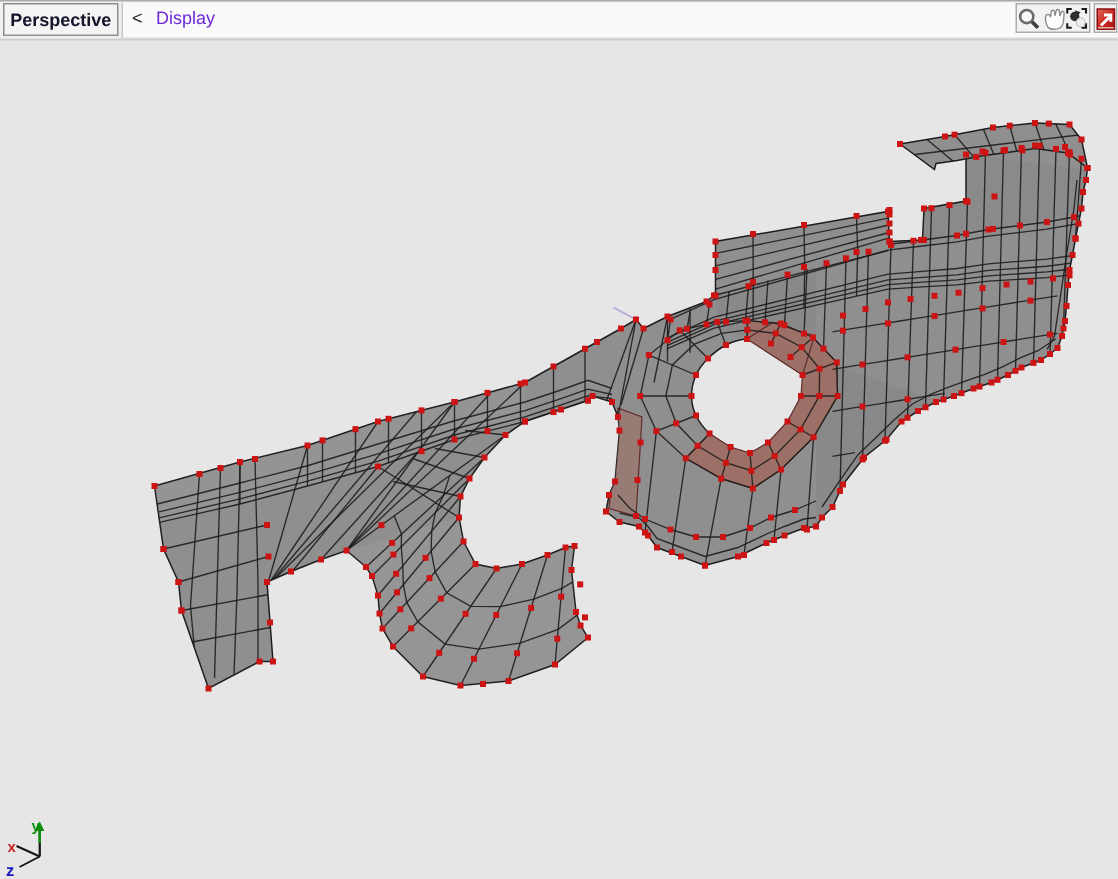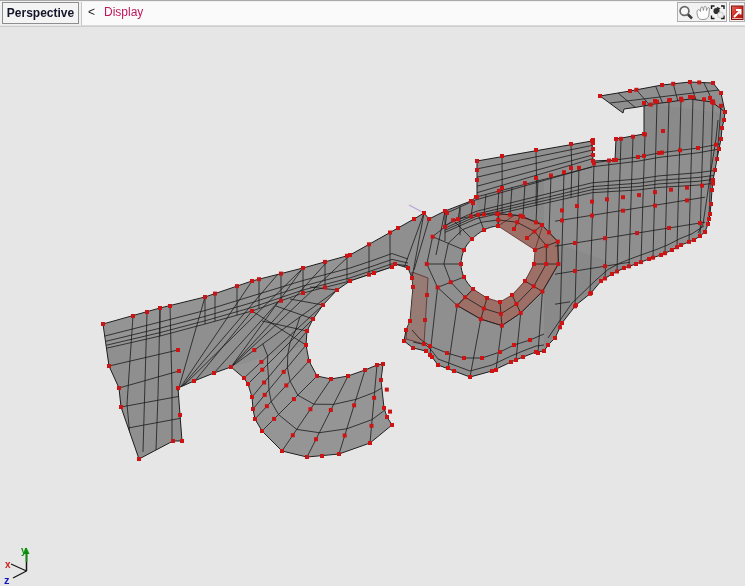--- a/index.html
+++ b/index.html
@@ -1,19 +1,19 @@
 <!DOCTYPE html>
 <html><head><meta charset="utf-8">
 <style>
 html,body{margin:0;padding:0;width:745px;height:586px;overflow:hidden;background:#e6e6e6;font-family:"Liberation Sans",sans-serif;}
 #bar{position:absolute;left:0;top:0;width:745px;height:25px;background:#f0f0f0;border-top:1px solid #a9a9a9;box-sizing:border-box;}
 #bar .panel{position:absolute;left:81px;top:1px;right:0;height:23px;background:#fafafa;border-left:1px solid #c6c6c6;border-bottom:1px solid #d9d9d9;}
 #persp{position:absolute;left:2px;top:1px;width:77px;height:22px;background:#f4f4f4;border:1px solid #8e8e8e;box-sizing:border-box;text-align:center;font-weight:bold;font-size:12px;color:#14142a;line-height:20px;}
 #lt{position:absolute;left:88px;top:4px;font-size:12px;color:#222;}
-#disp{position:absolute;left:104px;top:4px;font-size:12px;color:#be185d;}
+#disp{position:absolute;left:104px;top:4px;font-size:12px;color:#6d28d9;}
 #vp{position:absolute;left:0;top:26px;width:745px;height:560px;background:#e6e6e6;border-top:1px solid #cdcdcd;box-sizing:border-box;}
 </style></head>
 <body>
 <div id="vp"></div>
 <div id="bar">
 <div class="panel"></div>
 <div id="persp">Perspective</div>
 <div id="lt">&lt;</div>
 <div id="disp">Display</div>
 </div>

